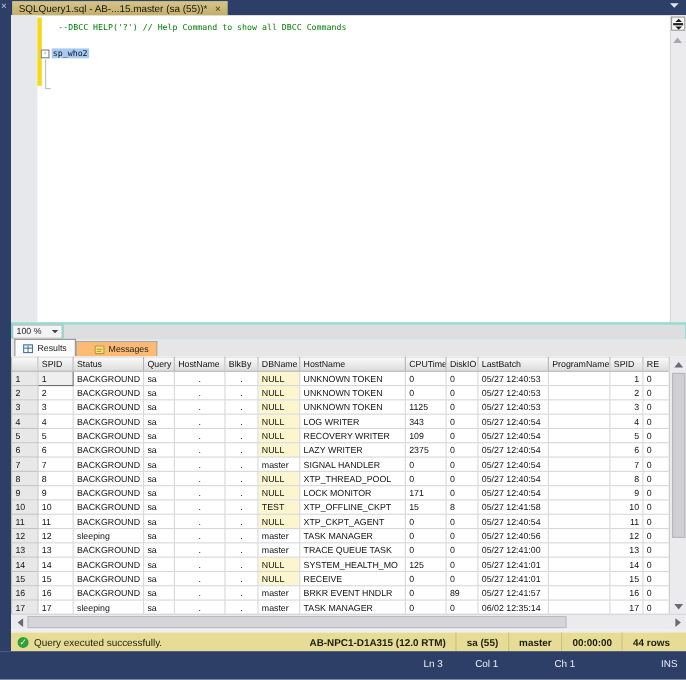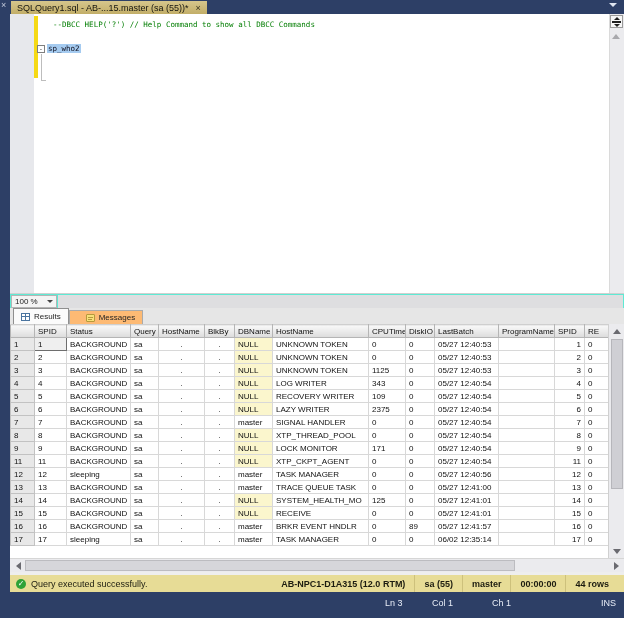--- a/index.html
+++ b/index.html
@@ -329,20 +329,36 @@
             <td class="y">NULL</td>
             <td>LOCK MONITOR</td>
             <td>171</td>
             <td>0</td>
             <td>05/27 12:40:54</td>
             <td></td>
             <td class="r">9</td>
             <td>0</td>
           </tr>
           <tr>
+            <td class="rowhdr">10</td>
+            <td>10</td>
+            <td>BACKGROUND</td>
+            <td>sa</td>
+            <td class="c">.</td>
+            <td class="c">.</td>
+            <td class="y">TEST</td>
+            <td>XTP_OFFLINE_CKPT</td>
+            <td>15</td>
+            <td>8</td>
+            <td>05/27 12:41:58</td>
+            <td></td>
+            <td class="r">10</td>
+            <td>0</td>
+          </tr>
+          <tr>
             <td class="rowhdr">11</td>
             <td>11</td>
             <td>BACKGROUND</td>
             <td>sa</td>
             <td class="c">.</td>
             <td class="c">.</td>
             <td class="y">NULL</td>
             <td>XTP_CKPT_AGENT</td>
             <td>0</td>
             <td>0</td>
@@ -481,17 +497,17 @@
       <span class="sb-item">sa (55)</span>
       <span class="sb-item">master</span>
       <span class="sb-item">00:00:00</span>
       <span class="sb-item">44 rows</span>
     </div>
   </div>
 
   <div class="bottombar">
     <span class="bb-item" style="left:385px;">Ln 3</span>
     <span class="bb-item" style="left:432px;">Col 1</span>
-    <span class="bb-item" style="left:492px;text-align:center;">Ch 1</span>
+    <span class="bb-item" style="left:504px;text-align:center;">Ch 1</span>
     <span class="bb-item" style="left:601px;">INS</span>
   </div>
 
 </div>
 
 </body></html>

